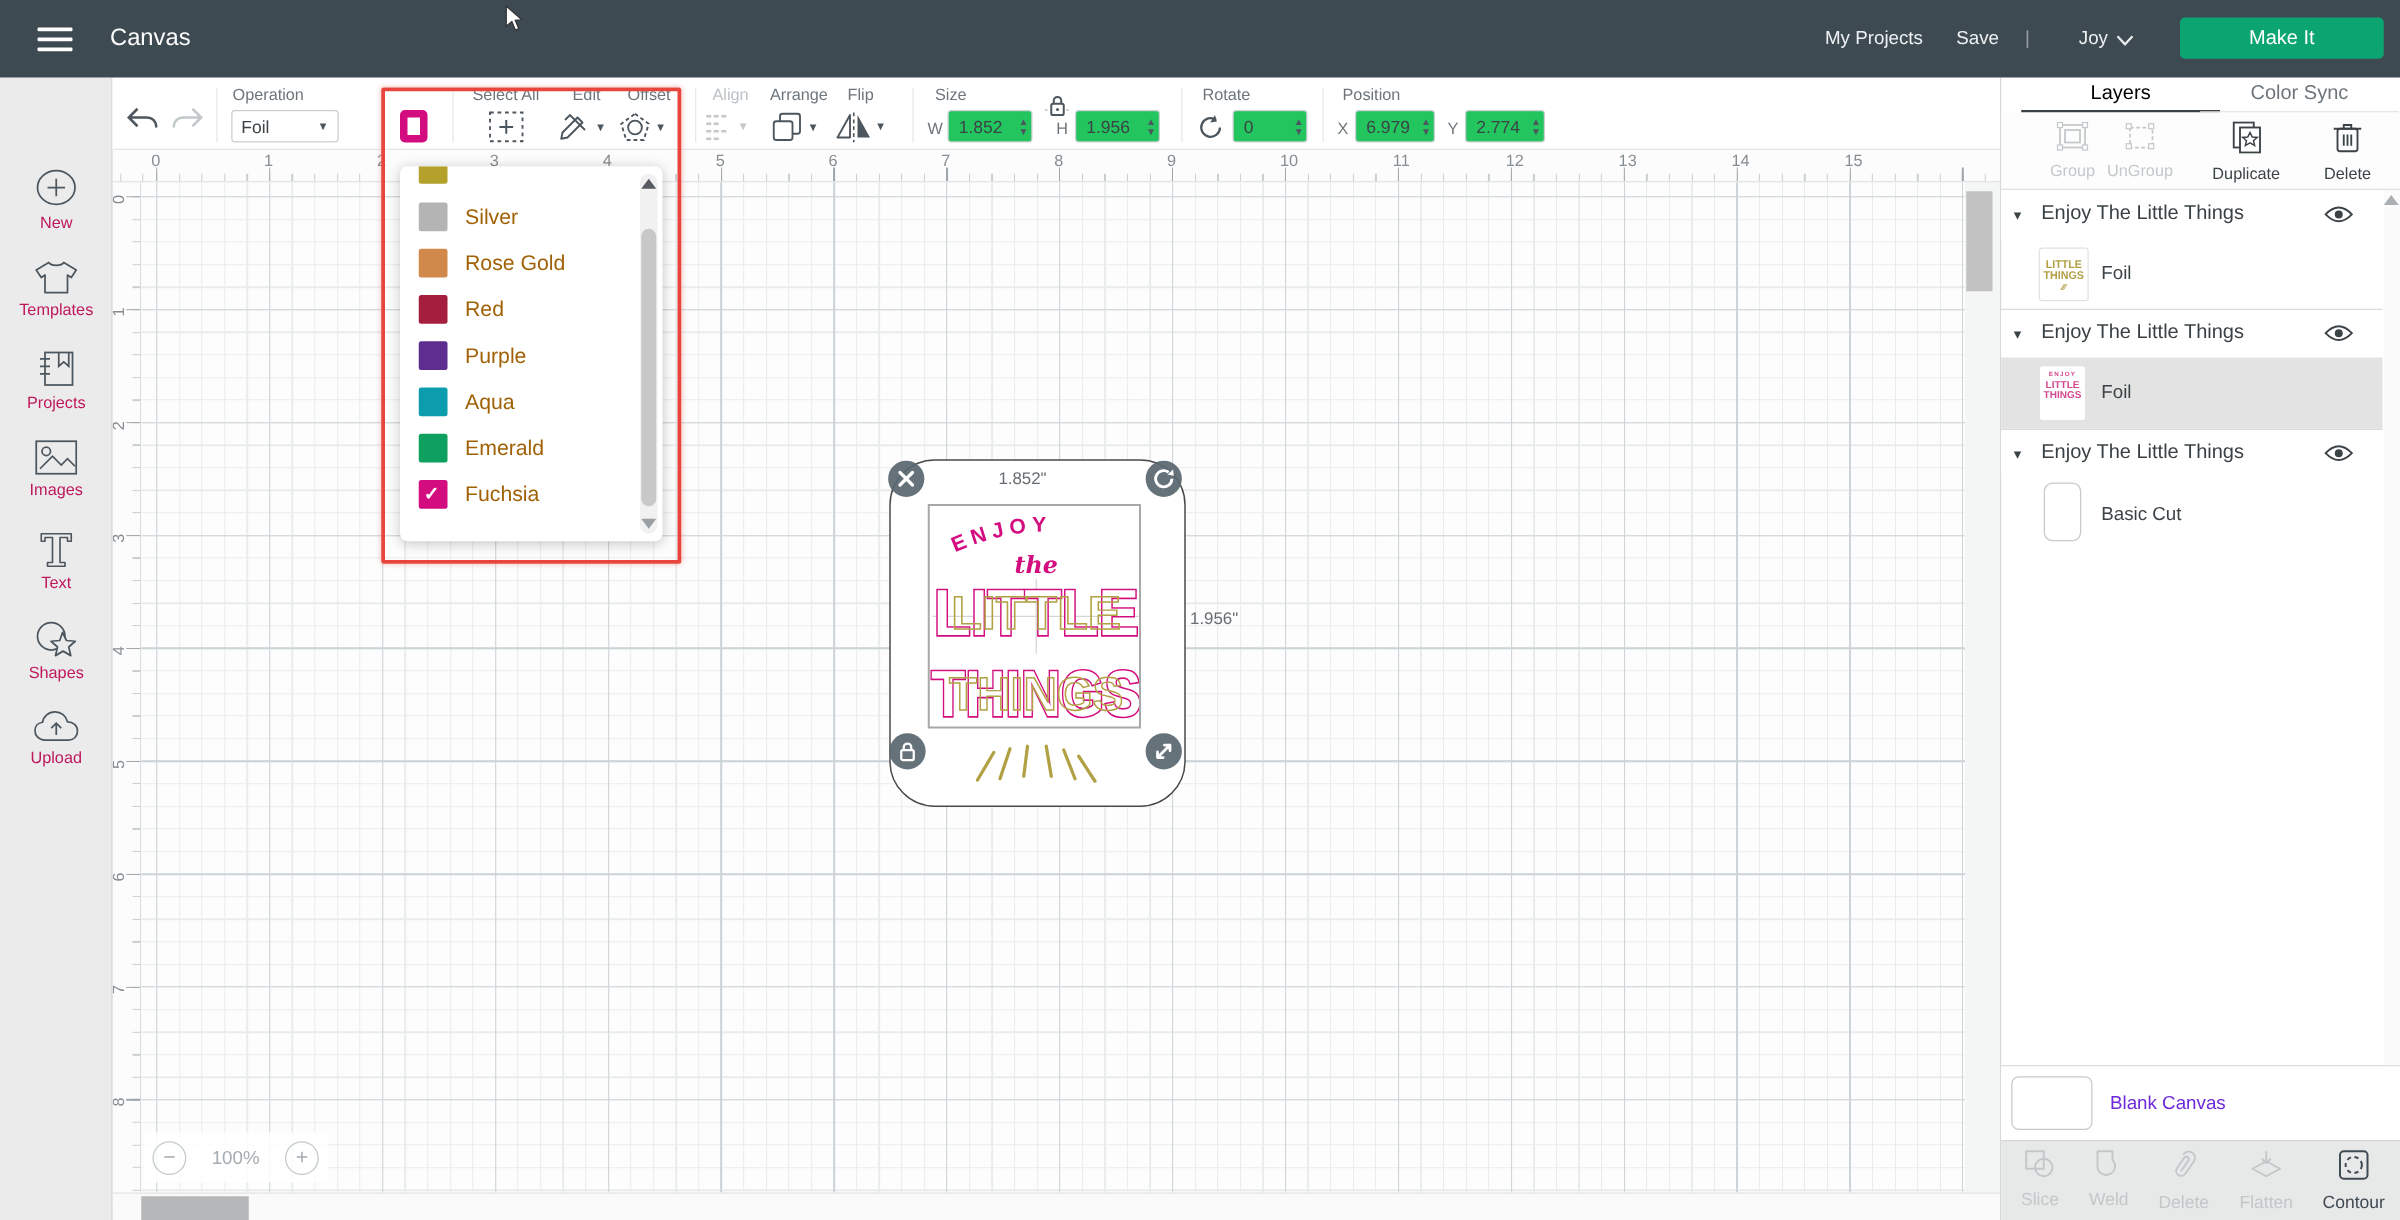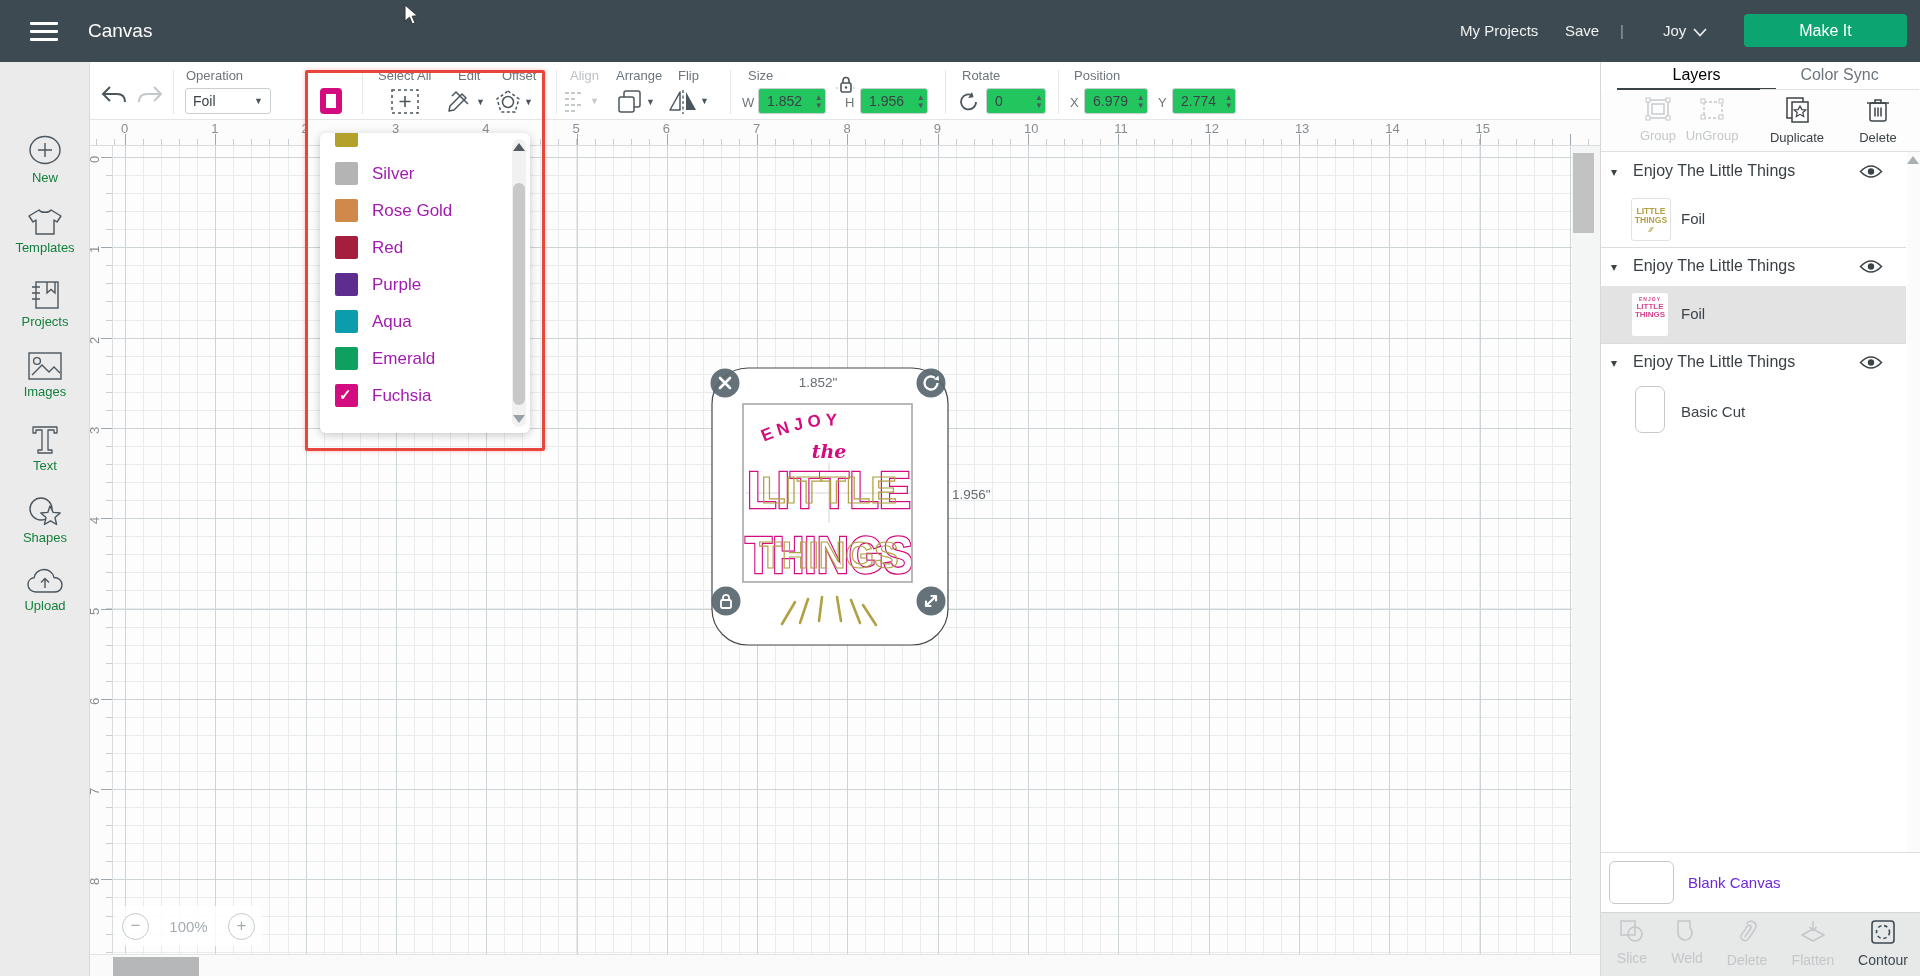--- a/index.html
+++ b/index.html
@@ -15,21 +15,21 @@
   .topbar-link { position:absolute; top:0; line-height:62px; color:#eef1f2; font-size:15px; cursor:pointer; }
   #sep-pipe { color:#97a1a8; }
   #account { display:flex; align-items:center; gap:7px; }
   #account svg { margin-top:2px; }
   #make-it-btn { position:absolute; left:1744px; top:14px; width:163px; height:33px; border:none; border-radius:4px; color:#fff; font-size:16px; font-family:"Liberation Sans",sans-serif; cursor:pointer; }
 
   
   #sidebar { position:absolute; left:0; top:62px; width:90px; height:914px; background:#ebebeb; border-right:1px solid #d9d9d9; z-index:10; }
   .side-item { position:absolute; left:0; width:90px; text-align:center; color:#525c63; cursor:pointer; }
   .side-item svg { display:block; margin:0 auto; }
-  .side-item .lbl { display:block; font-size:13px; margin-top:4px; color:#15803d; }
+  .side-item .lbl { display:block; font-size:13px; margin-top:4px; color:#be185d; }
 
   
   #toolbar { position:absolute; left:90px; top:62px; width:1510px; height:58px; background:#fff; border-bottom:1px solid #e3e5e6; z-index:10; }
   .tb-label { position:absolute; top:6px; font-size:13px; color:#6d757b; }
   .tb-label.dis { color:#bcc2c6; }
   .tb-div { position:absolute; top:8px; height:44px; width:1px; background:#e6e8e9; }
   .tb-ico { position:absolute; color:#4c565e; cursor:pointer; }
   .tb-ico.dis { color:#c3c8cb; cursor:default; }
   .caret-down { font-size:9px; color:#4c565e; margin-left:2px; }
   .dd-box { position:absolute; display:flex; align-items:center; justify-content:space-between; border:1px solid #c9ced1; border-radius:3px; background:#fff; font-size:14px; color:#3c4347; padding:0 7px; cursor:pointer; }
@@ -63,21 +63,21 @@
   #zoom-pill { position:absolute; left:25px; top:786px; width:147px; height:40px; background:rgba(255,255,255,.82); border-radius:4px; display:flex; align-items:center; justify-content:space-between; padding:0 7px; }
   .zoom-btn { width:27px; height:27px; border-radius:50%; border:1.5px solid #c3c9cd; color:#a6adb2; font-size:17px; line-height:24px; text-align:center; background:transparent; cursor:pointer; font-family:"Liberation Sans",sans-serif; }
   #zoom-val { color:#a6adb2; font-size:15px; }
 
   
   #color-panel { position:absolute; left:320px; top:133px; width:210px; height:300px; background:#fff; border-radius:6px; box-shadow:0 2px 10px rgba(0,0,0,.22); z-index:40; overflow:hidden; }
   #color-options { position:absolute; left:0; top:0; width:100%; }
   .color-row { position:absolute; left:15px; display:flex; align-items:center; gap:14px; cursor:pointer; }
   .color-row .sw { width:23px; height:23px; border-radius:2px; position:relative; }
   .color-row .sw .chk { position:absolute; left:4px; top:2px; color:#fff; font-size:15px; font-weight:bold; }
-  .color-row .nm { font-size:17px; color:#a21caf; }
+  .color-row .nm { font-size:17px; color:#a16207; }
   #partial-swatch { position:absolute; left:15px; top:0; width:23px; height:14px; border-radius:0 0 2px 2px; }
   #cp-scroll { position:absolute; right:4px; top:6px; width:14px; height:288px; background:#f1f1f1; border-radius:7px; }
   #cp-scroll .thumb { position:absolute; left:1px; top:44px; width:12px; height:222px; background:#c8c8c8; border-radius:6px; cursor:pointer; }
   .cp-arrow { position:absolute; left:1px; width:0; height:0; border-left:6px solid transparent; border-right:6px solid transparent; cursor:pointer; }
   .cp-arrow.up { top:4px; border-bottom:8px solid #555b60; }
   .cp-arrow.dn { bottom:4px; border-top:8px solid #9aa0a4; }
 
   
   #annotation-rect { position:absolute; left:305px; top:70px; width:240px; height:381px; border:3px solid #e8463c; border-radius:2px; z-index:50; pointer-events:none; box-shadow:0 0 4px rgba(232,70,60,.35); }
 

